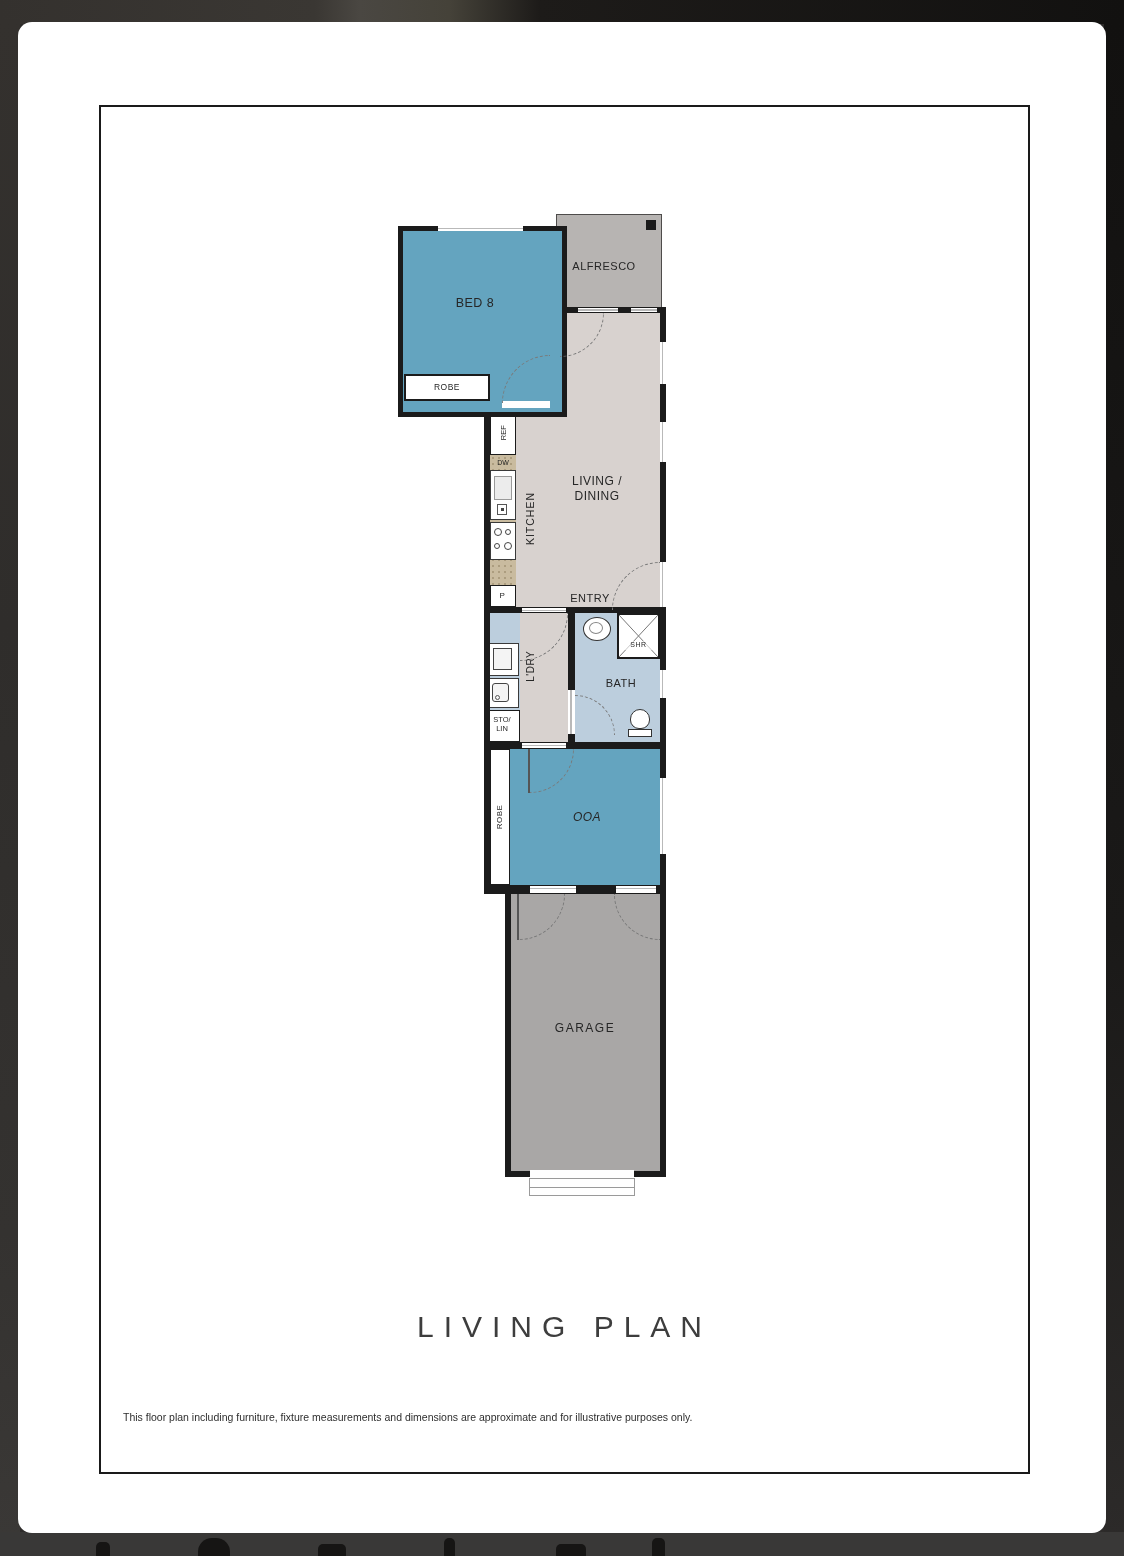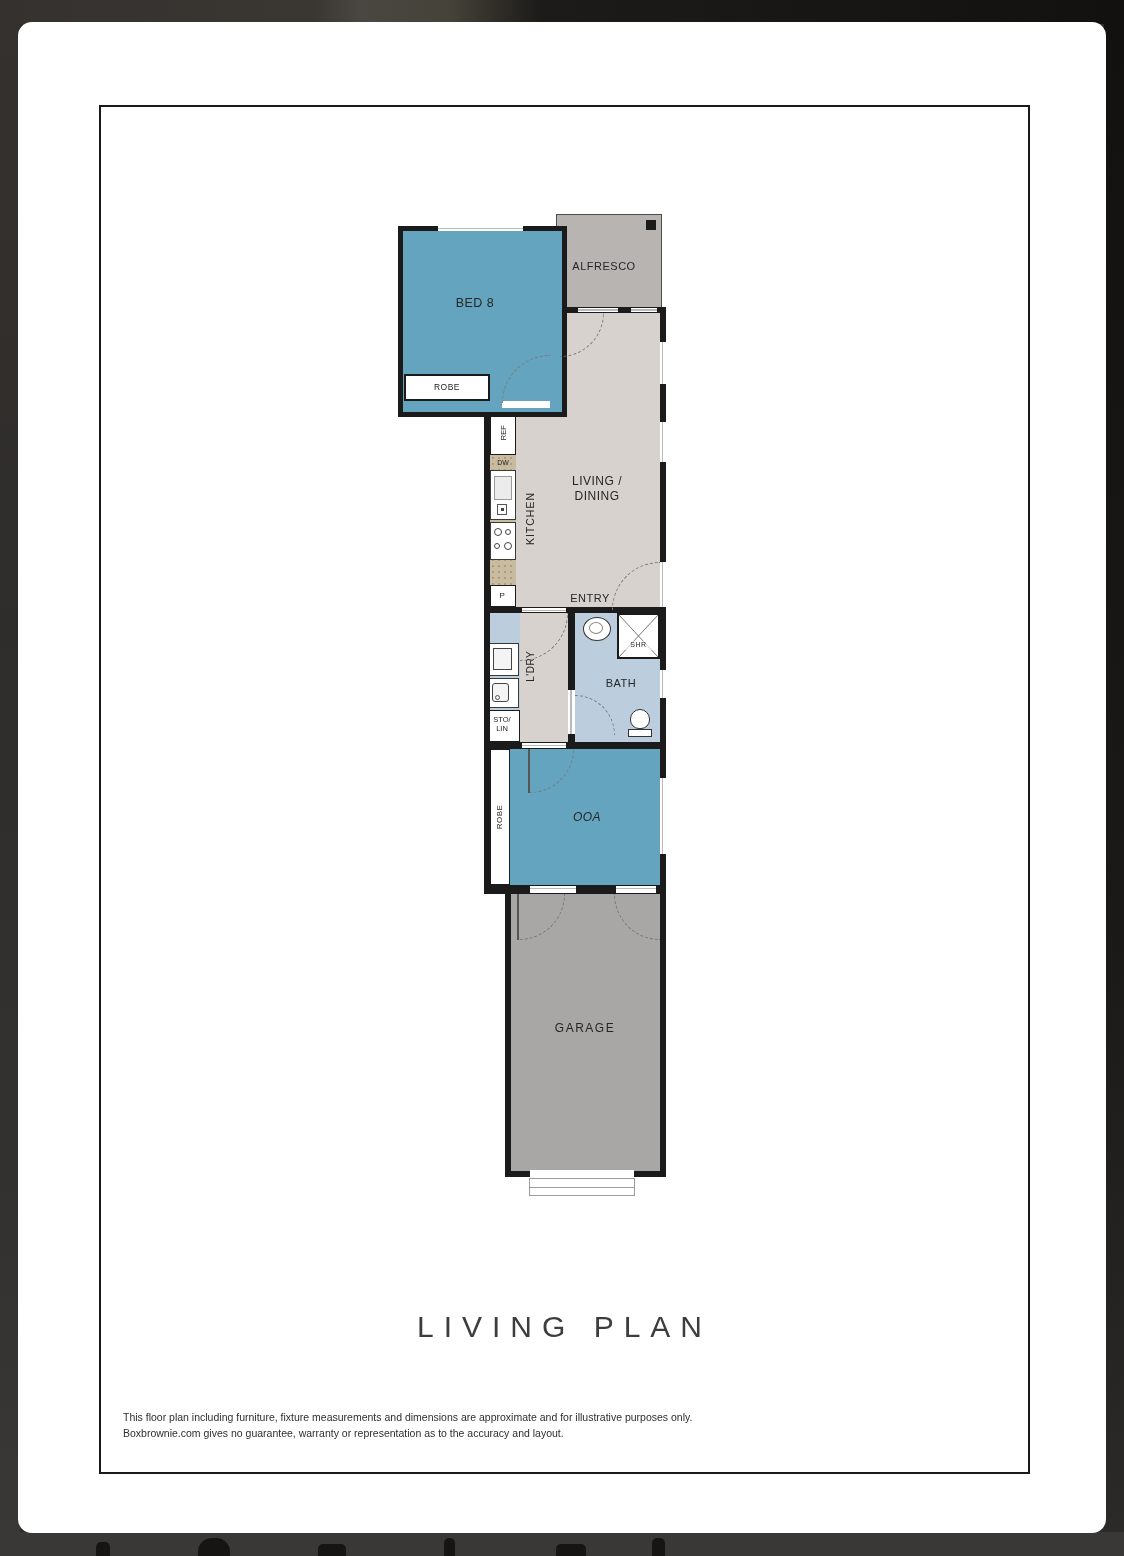--- a/index.html
+++ b/index.html
@@ -192,15 +192,14 @@
   <div class="lbl vlbl" style="left:483px;top:490px;width:60px;font-size:10.5px;letter-spacing:1px;">KITCHEN</div>
   <div class="lbl" style="left:542px;top:570px;width:60px;font-size:11px;">ENTRY</div>
   <div class="lbl vlbl" style="left:483px;top:638px;width:60px;font-size:10px;">L'DRY</div>
   <div class="lbl" style="left:573px;top:655px;width:60px;font-size:11px;">BATH</div>
   <div class="lbl" style="left:539px;top:788px;width:60px;font-size:12px;font-style:italic;">OOA</div>
   <div class="lbl" style="left:517px;top:999px;width:100px;font-size:12px;letter-spacing:1.5px;">GARAGE</div>
 
   <div class="title">LIVING PLAN</div>
   <div class="disclaimer">
     <div>This floor plan including furniture, fixture measurements and dimensions are approximate and for illustrative purposes only.</div>
-    <div>Boxbrownie.com gives no guarantee, warranty or representation as to the accuracy and layout.</div>
   </div>
 </div>
 
 </body></html>

